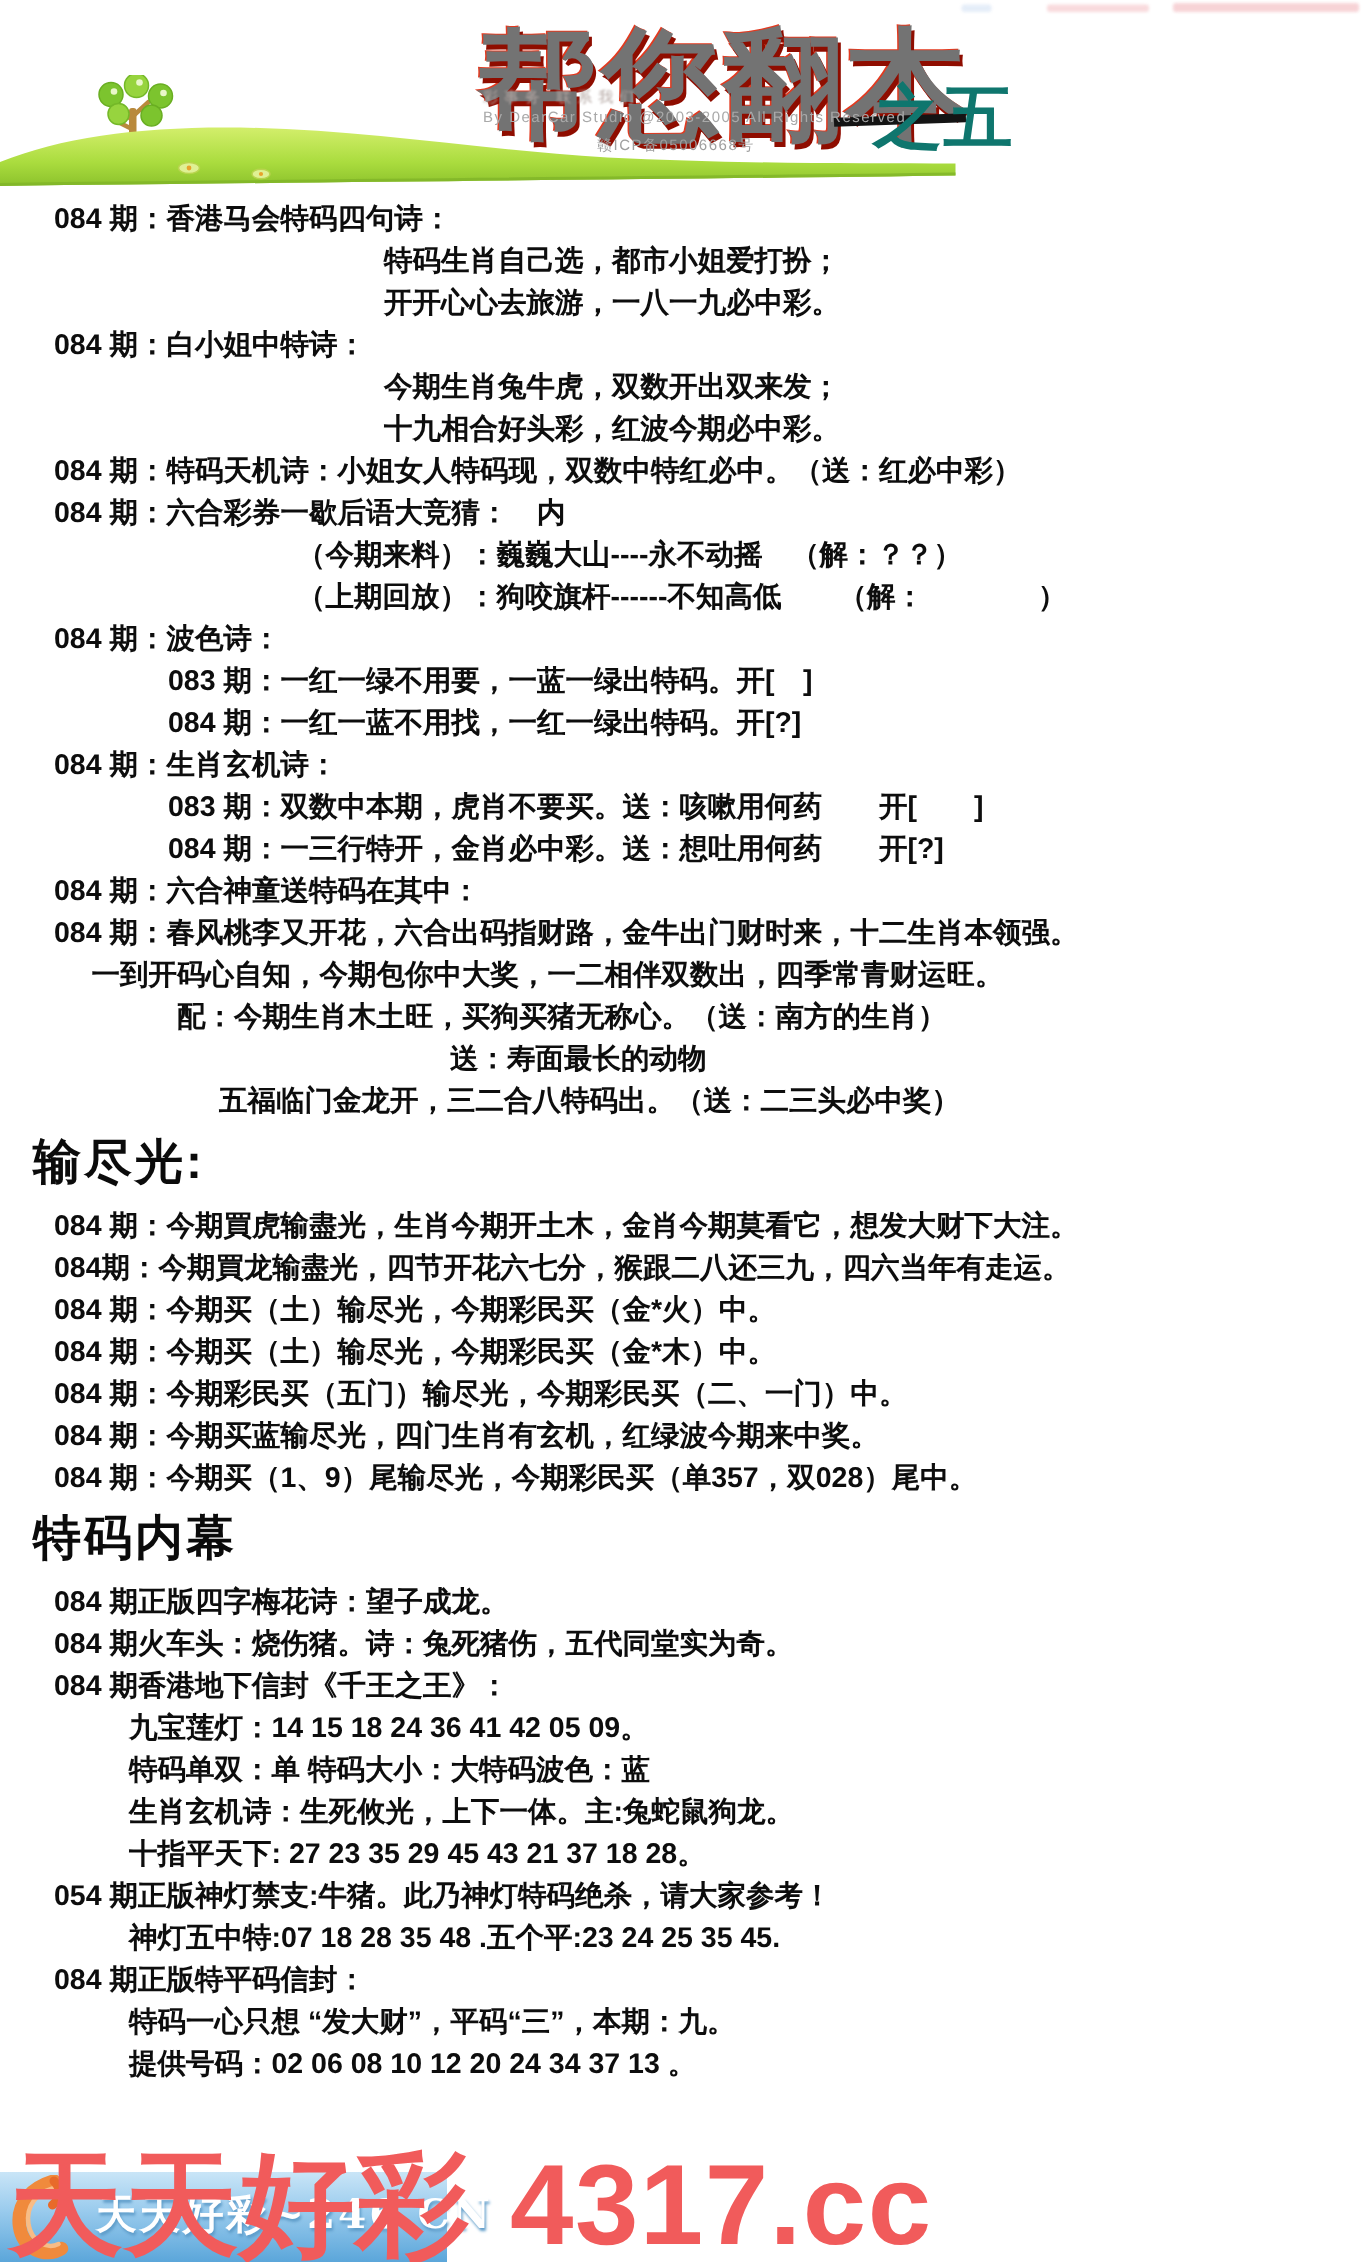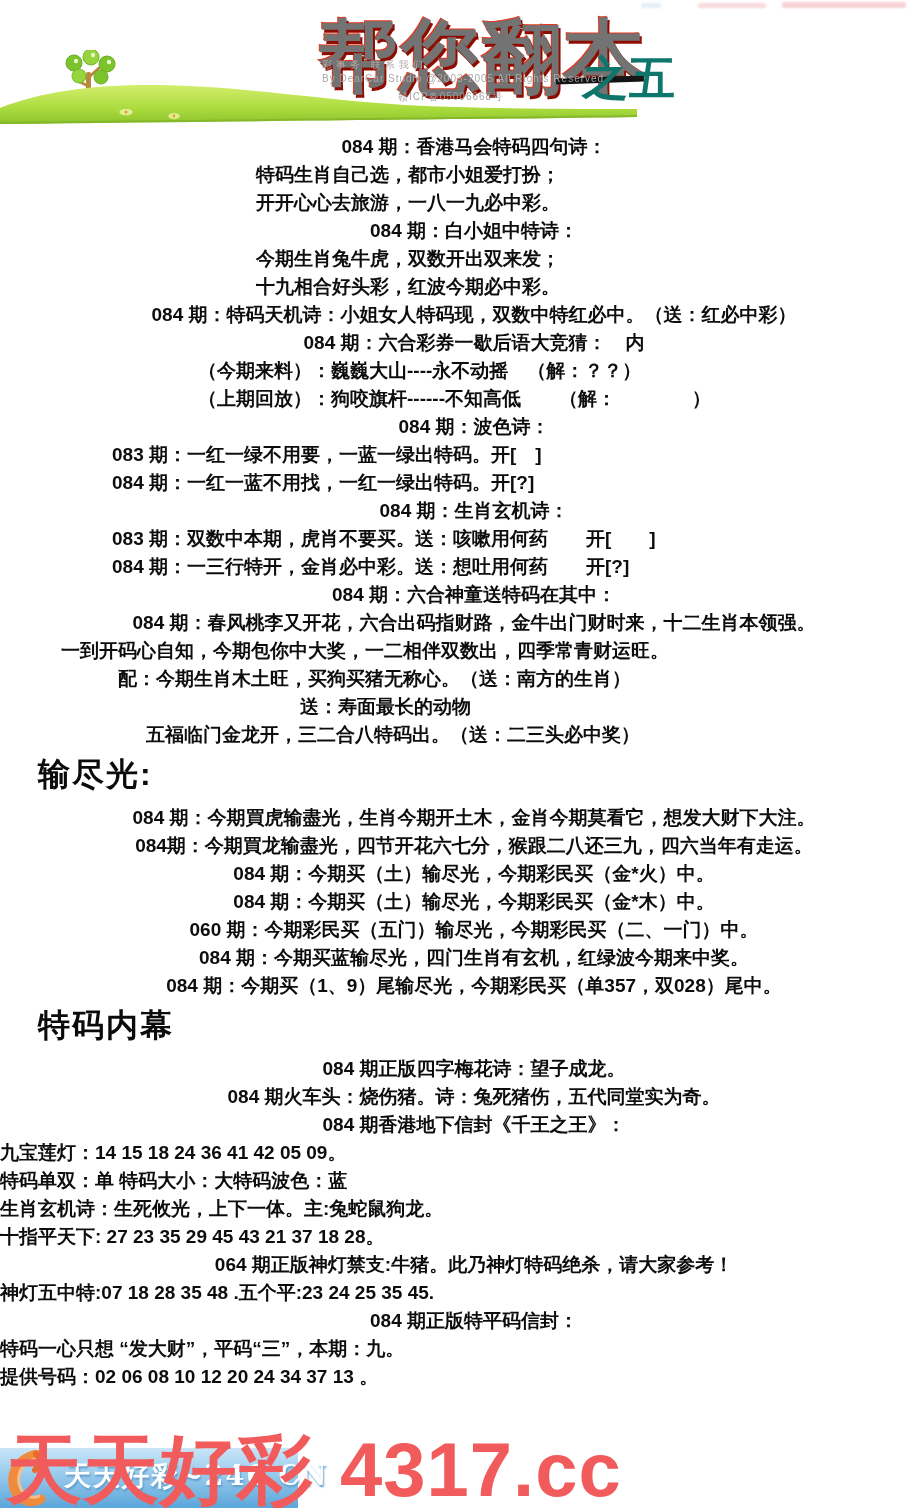--- a/index.html
+++ b/index.html
@@ -22,30 +22,30 @@
   .hdr-small{position:absolute;color:#a9a9a9;white-space:nowrap;}
   .hdr-nav{left:322px;top:58px;font-size:10px;filter:blur(0.7px);letter-spacing:4px;color:#b5a8a4;}
   .hdr-copy{left:322px;top:73px;font-size:10px;filter:blur(0.5px);letter-spacing:1px;}
   .hdr-icp{left:398px;top:90px;font-size:10px;filter:blur(0.4px);letter-spacing:1px;color:#9f9f9f;}
 
   .hill-svg{position:absolute;left:0;top:50px;}
 
   
   .content{position:absolute;left:0;top:133px;width:912px;}
   .line{height:28px;line-height:28px;font-size:19px;font-weight:bold;color:#0d0d0d;white-space:nowrap;}
-  .ind-label{padding-left:36px;text-align:center;}
+  .ind-label{padding-left:36px;}
   .ind-poem{padding-left:256px;}
   .ind-riddle{padding-left:198px;}
   .ind-sub{padding-left:112px;}
   .ind-cont{padding-left:61px;}
   .ind-give{padding-left:300px;}
   .ind-pei{padding-left:118px;}
   .ind-wufu{padding-left:146px;}
-  .ind-inner{}
-  .sec-heading{font-size:32px;line-height:44px;font-weight:bold;color:#0b0b0b;margin:3px 0 8px 38px;letter-spacing:2px;}
+  .ind-inner{padding-left:86px;}
+  .sec-heading{font-size:32px;line-height:44px;font-weight:bold;color:#0b0b0b;margin:3px 0 8px 22px;letter-spacing:2px;}
 
   
   .banner{position:absolute;left:0;top:1448px;width:298px;height:60px;z-index:1;
     background:linear-gradient(180deg,#c9e5f7 0%,#9dcdee 40%,#5ba6da 100%);}
   .banner-text{position:absolute;left:64px;top:10px;font-family:"DejaVu Serif","Liberation Serif",serif;
     font-size:27px;font-weight:bold;color:#ffffff;letter-spacing:2px;white-space:nowrap;
     text-shadow:1px 2px 2px #5e9cc9;}
   .flame-svg{position:absolute;left:2px;top:2px;}
   .site-line{position:absolute;left:6px;top:1420px;z-index:3;font-size:76px;font-weight:bold;
     color:#f15b5b;letter-spacing:1px;white-space:nowrap;}
@@ -123,32 +123,32 @@
       <div class="line ind-label">084 期：春风桃李又开花，六合出码指财路，金牛出门财时来，十二生肖本领强。</div>
       <div class="line ind-cont">一到开码心自知，今期包你中大奖，一二相伴双数出，四季常青财运旺。</div>
       <div class="line ind-pei">配：今期生肖木土旺，买狗买猪无称心。（送：南方的生肖）</div>
       <div class="line ind-give">送：寿面最长的动物</div>
       <div class="line ind-wufu">五福临门金龙开，三二合八特码出。（送：二三头必中奖）</div>
       <div class="sec-heading">输尽光:</div>
       <div class="line ind-label">084 期：今期買虎输盡光，生肖今期开土木，金肖今期莫看它，想发大财下大注。</div>
       <div class="line ind-label">084期：今期買龙输盡光，四节开花六七分，猴跟二八还三九，四六当年有走运。</div>
       <div class="line ind-label">084 期：今期买（土）输尽光，今期彩民买（金*火）中。</div>
       <div class="line ind-label">084 期：今期买（土）输尽光，今期彩民买（金*木）中。</div>
-      <div class="line ind-label">060 期：今期彩民买（五门）输尽光，今期彩民买（二、一门）中。</div>
+      <div class="line ind-label">084 期：今期彩民买（五门）输尽光，今期彩民买（二、一门）中。</div>
       <div class="line ind-label">084 期：今期买蓝输尽光，四门生肖有玄机，红绿波今期来中奖。</div>
       <div class="line ind-label">084 期：今期买（1、9）尾输尽光，今期彩民买（单357，双028）尾中。</div>
       <div class="sec-heading">特码内幕</div>
       <div class="line ind-label">084 期正版四字梅花诗：望子成龙。</div>
       <div class="line ind-label">084 期火车头：烧伤猪。诗：兔死猪伤，五代同堂实为奇。</div>
       <div class="line ind-label">084 期香港地下信封《千王之王》：</div>
       <div class="line ind-inner">九宝莲灯：14 15 18 24 36 41 42 05 09。</div>
       <div class="line ind-inner">特码单双：单 特码大小：大特码波色：蓝</div>
       <div class="line ind-inner">生肖玄机诗：生死攸光，上下一体。主:兔蛇鼠狗龙。</div>
       <div class="line ind-inner">十指平天下: 27 23 35 29 45 43 21 37 18 28。</div>
-      <div class="line ind-label">064 期正版神灯禁支:牛猪。此乃神灯特码绝杀，请大家参考！</div>
+      <div class="line ind-label">054 期正版神灯禁支:牛猪。此乃神灯特码绝杀，请大家参考！</div>
       <div class="line ind-inner">神灯五中特:07 18 28 35 48 .五个平:23 24 25 35 45.</div>
       <div class="line ind-label">084 期正版特平码信封：</div>
       <div class="line ind-inner">特码一心只想 “发大财”，平码“三”，本期：九。</div>
       <div class="line ind-inner">提供号码：02 06 08 10 12 20 24 34 37 13 。</div>
     </div>
 
   <div class="banner">
     <svg class="flame-svg" width="56" height="58" viewBox="0 0 56 58">
       <path d="M34,4 C20,8 9,18 11,34 C13,49 28,56 39,49" fill="none" stroke="#f08a3c" stroke-width="9" stroke-linecap="round"></path>
       <path d="M33,9 C23,12 15,20 17,33 C19,44 29,50 37,46" fill="none" stroke="#f8bc85" stroke-width="3" stroke-linecap="round"></path>

